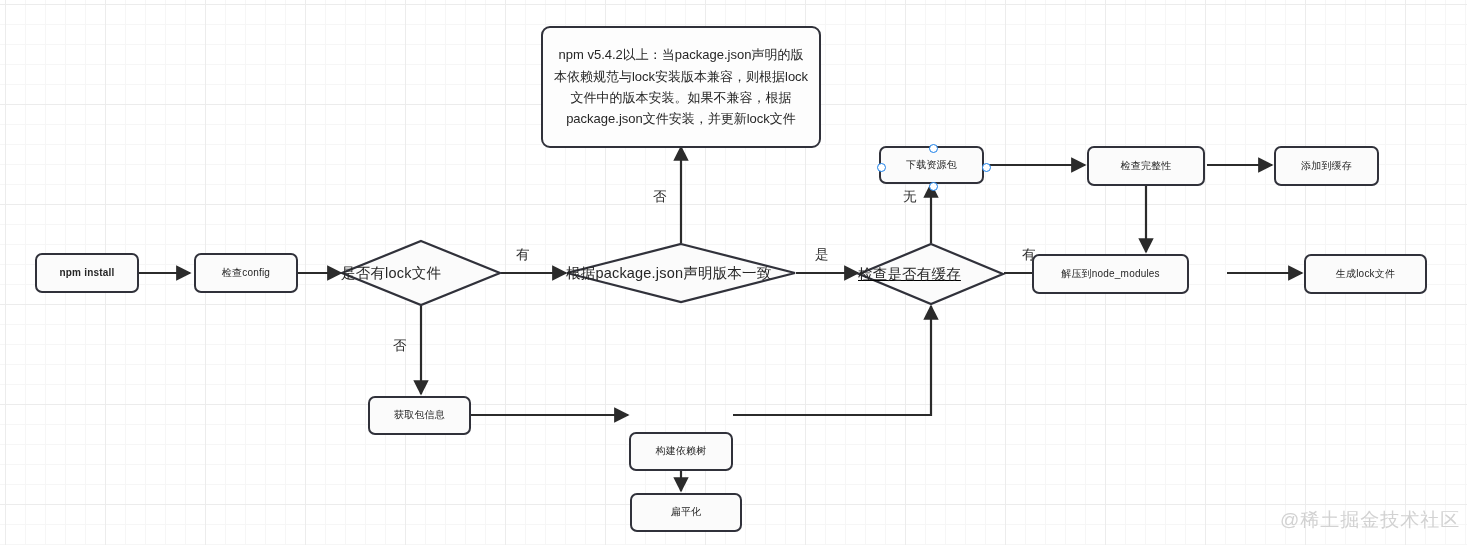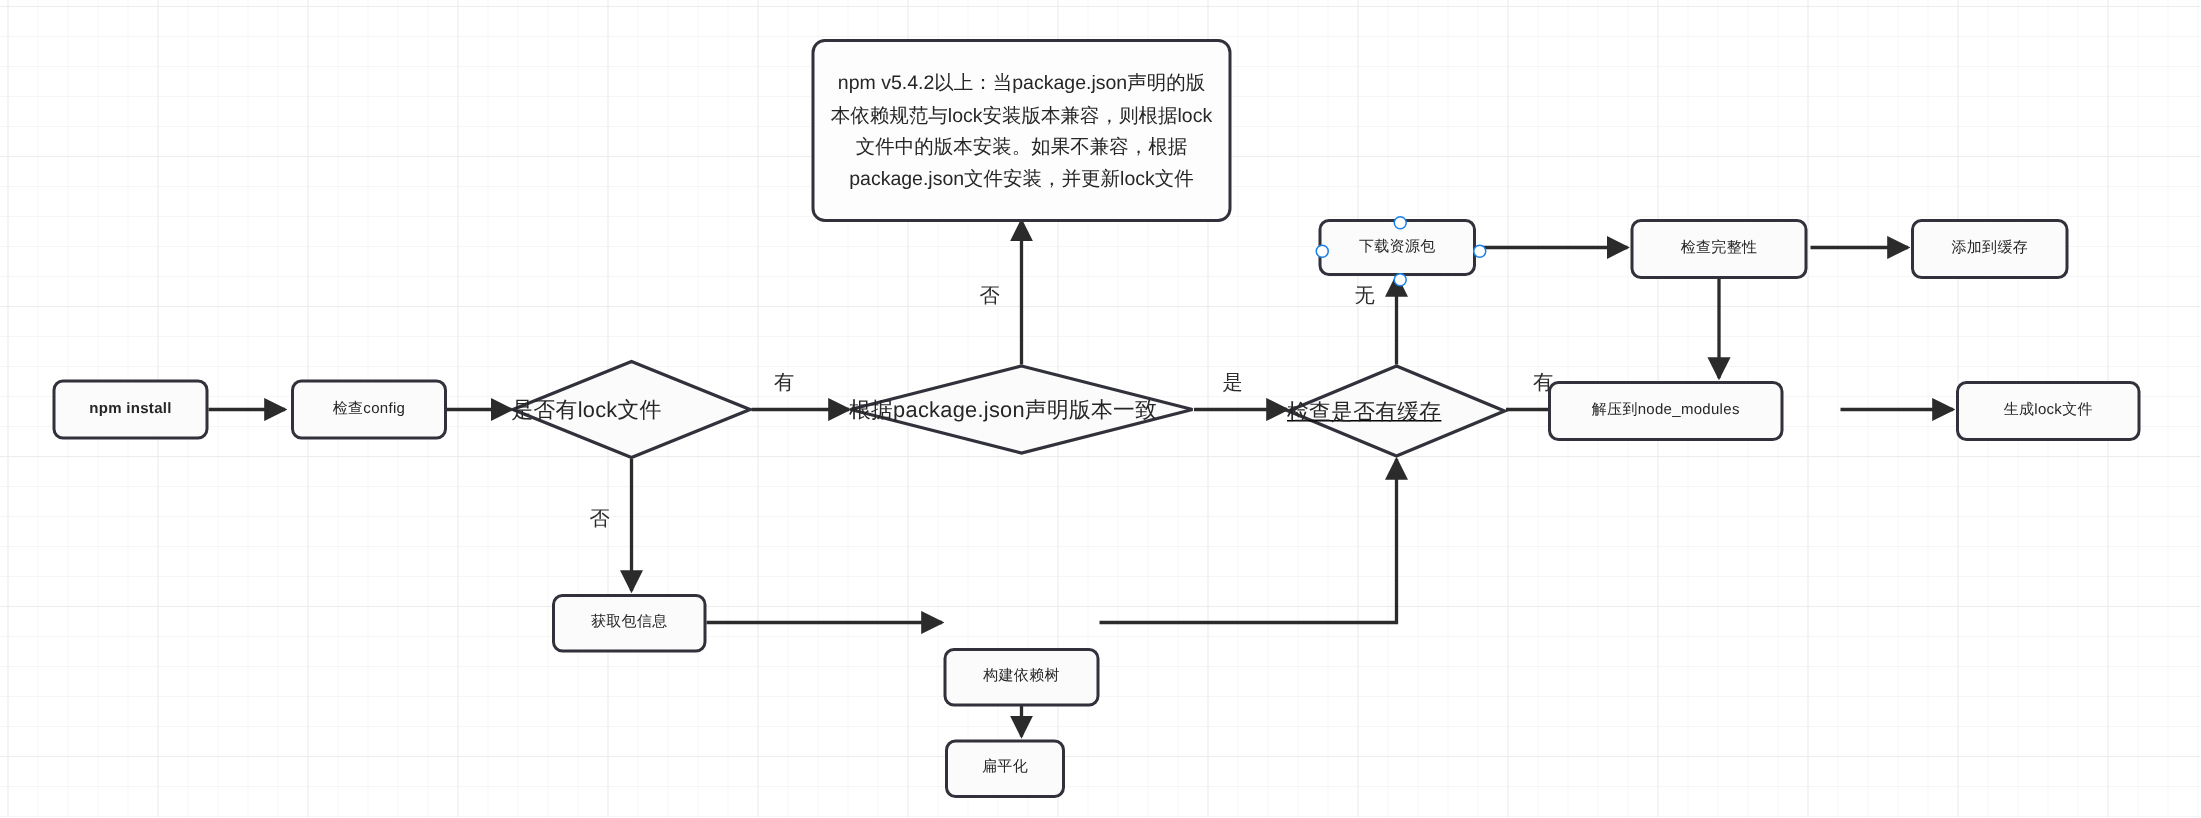--- a/index.html
+++ b/index.html
@@ -209,25 +209,26 @@
   </div>
 
   <div class="node" style="left:368px; top:396px; width:103px; height:39px;align-items:center;">
     <span>获取包信息</span>
   </div>
 
   <div class="node" style="left:629px; top:396px; width:104px; height:39px;margin-top:36px;">
     <span>构建依赖树</span>
   </div>
 
-  <div class="node" style="left:630px; top:493px; width:80px; height:39px;">
+  <div class="node" style="left:630px; top:493px; width:112px; height:39px;">
     <span>扁平化</span>
   </div>
 
   <span class="edge-label" style="left:516px; top:246px;">有</span>
   <span class="edge-label" style="left:393px; top:337px;">否</span>
   <span class="edge-label" style="left:653px; top:188px;">否</span>
   <span class="edge-label" style="left:815px; top:246px;">是</span>
   <span class="edge-label" style="left:903px; top:188px;">无</span>
   <span class="edge-label" style="left:1022px; top:246px;">有</span>
 
+  <span class="watermark" style="left:1280px; top:507px;">@稀土掘金技术社区</span>
 
 </div>
 
 </body></html>

